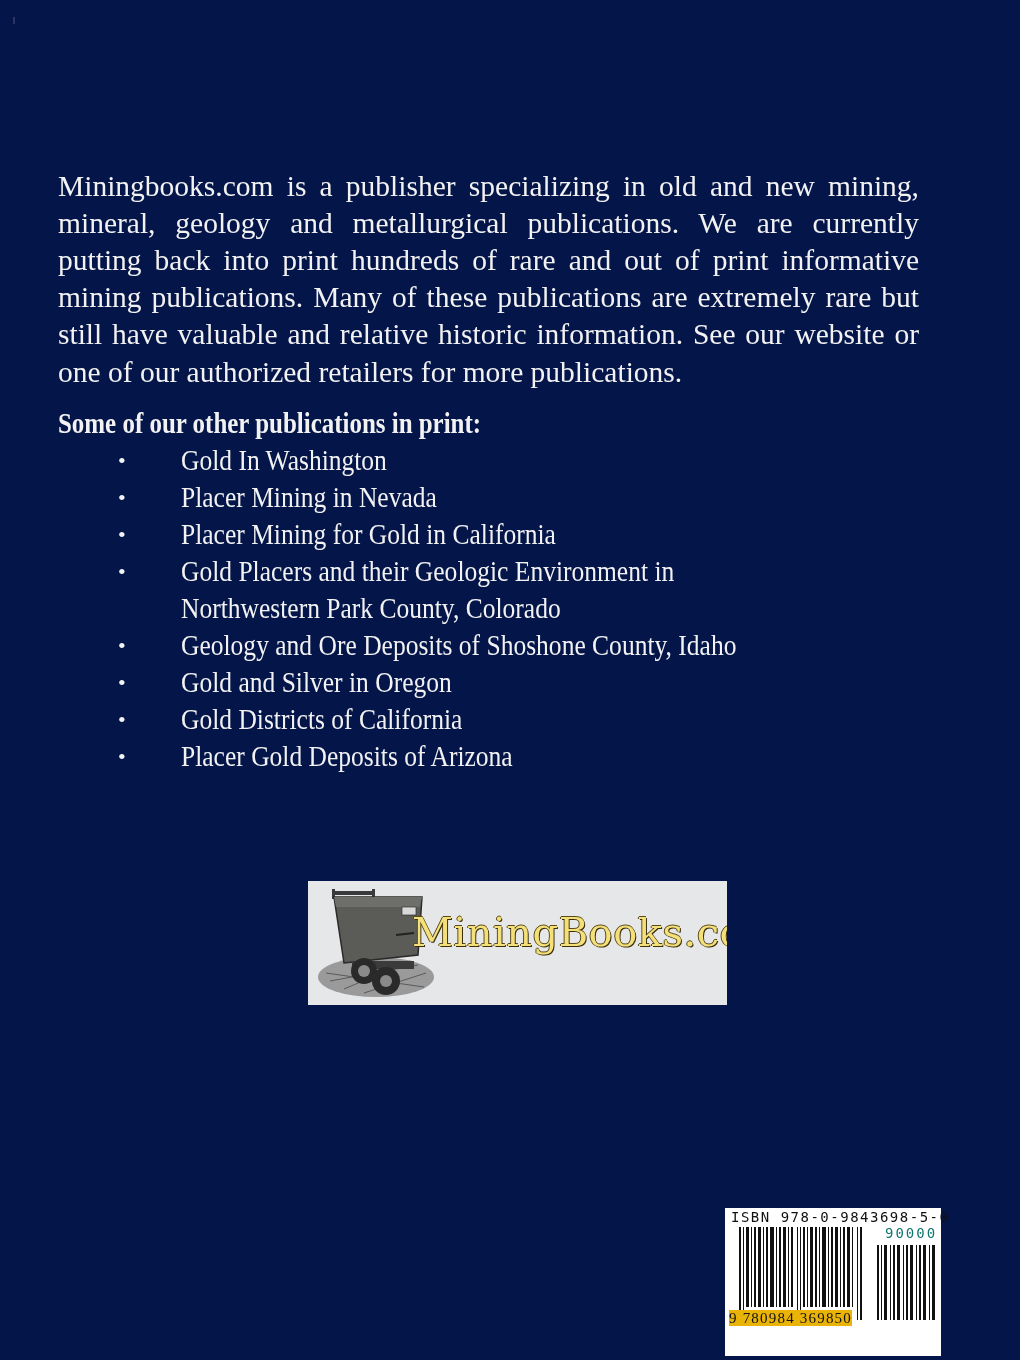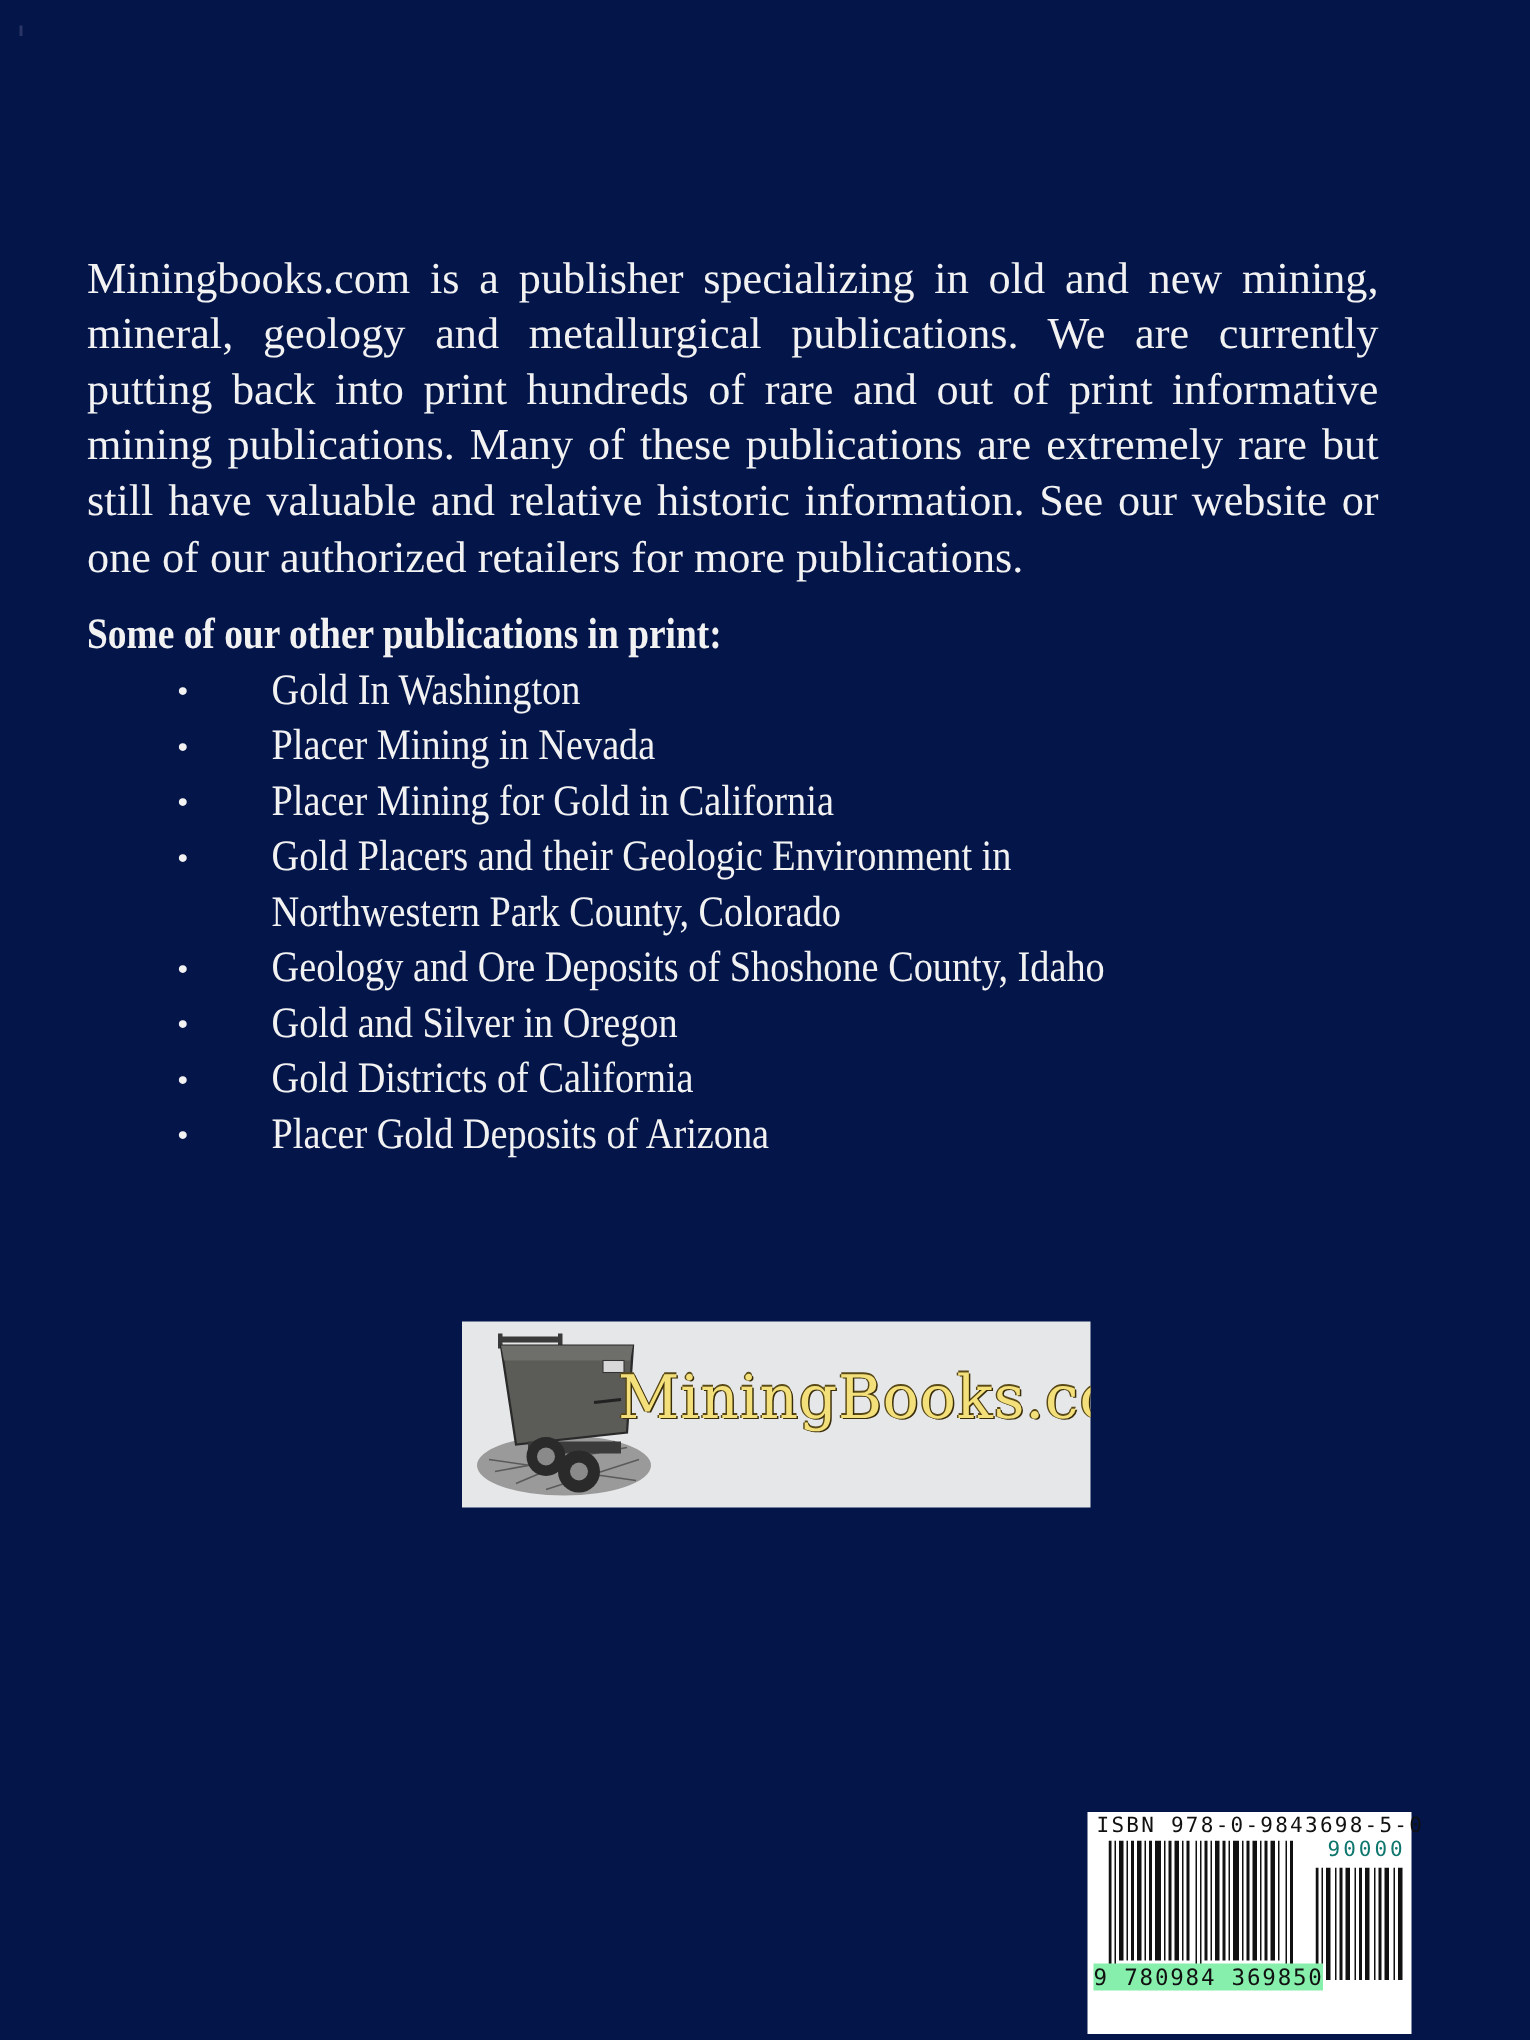--- a/index.html
+++ b/index.html
@@ -151,21 +151,22 @@
       left: 4px;
       top: 101px;
       font-family: "DejaVu Sans Mono", "Liberation Mono", monospace;
       font-size: 15px;
       color: #111;
       letter-spacing: 1.2px;
       white-space: nowrap;
       background: transparent;
     }
     .barcode .digits span {
-      background: #86efac;
+      background: #eab308;
+      font-family: Liberation Serif, serif;
     }
   </style>
 </head>
 <body>
 
 <div class="cover">
 
   <div class="corner-mark"></div>
 
   <p class="intro">Miningbooks.com is a publisher specializing in old and new mining, mineral, geology and metallurgical publications.  We are currently putting back into print hundreds of rare and out of print informative mining publications.  Many of these publications are extremely rare but still have valuable and relative historic information.  See our website or one of our authorized retailers for more publications.</p>

